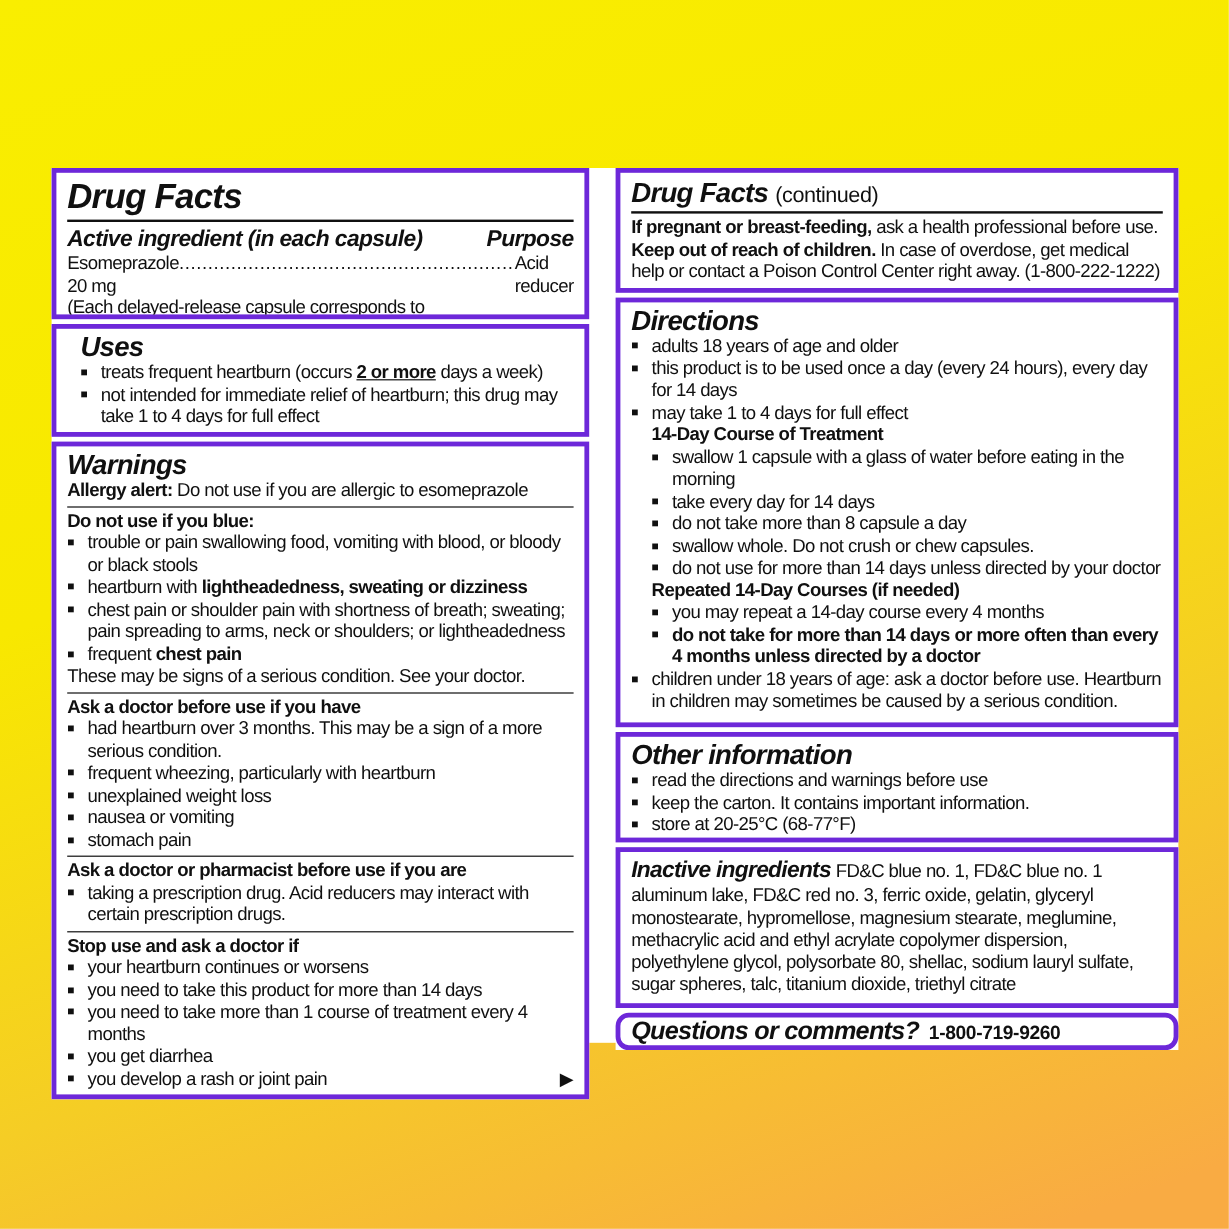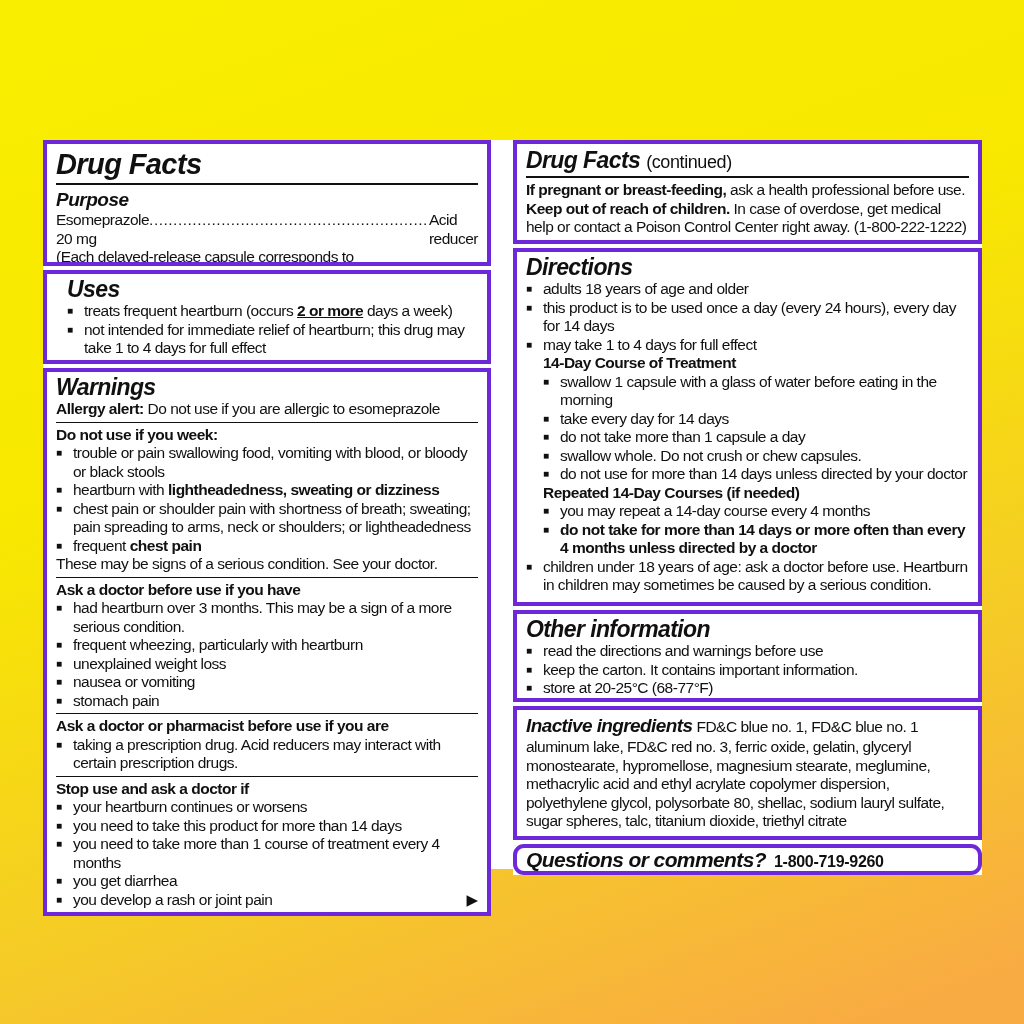--- a/index.html
+++ b/index.html
@@ -49,20 +49,21 @@
 <body>
 
 <div class="white-strip"></div>
 
 <div class="col col-left">
 
   <div class="box" style="height:126px;">
     <div class="panel-title">Drug Facts</div>
     <div class="rule"></div>
     <div class="ai-row">
+      <span>Active ingredient (in each capsule)</span>
       <span>Purpose</span>
     </div>
     <div class="dot-row body-txt">
       <span>Esomeprazole 20 mg</span>
       <span class="dots"></span>
       <span>Acid reducer</span>
     </div>
     <div class="note-line">(Each delayed-release capsule corresponds to</div>
 
   </div>
@@ -77,21 +78,21 @@
       <span class="sq">■</span>
       <span class="bt">not intended for immediate relief of heartburn; this drug may take 1 to 4 days for full effect</span>
     </div>
   </div>
 
   <div class="box" style="height:548px;">
     <div class="sec-title">Warnings</div>
     <div class="body-txt"><span style="font-weight: bold;">Allergy alert:</span><span> Do not use if you are allergic to esomeprazole</span></div>
     <div class="rule-thin"></div>
 
-    <div class="subhead">Do not use if you week:</div>
+    <div class="subhead">Do not use if you blue:</div>
     <div class="bullet">
       <span class="sq">■</span>
       <span class="bt">trouble or pain swallowing food, vomiting with blood, or bloody or black stools</span>
     </div>
     <div class="bullet">
       <span class="sq">■</span>
       <span class="bt"><span>heartburn with </span><span style="font-weight: bold;">lightheadedness, sweating or dizziness</span></span>
     </div>
     <div class="bullet">
       <span class="sq">■</span>
@@ -192,21 +193,21 @@
     <div class="bullet l2">
       <span class="sq">■</span>
       <span class="bt">swallow 1 capsule with a glass of water before eating in the morning</span>
     </div>
     <div class="bullet l2">
       <span class="sq">■</span>
       <span class="bt">take every day for 14 days</span>
     </div>
     <div class="bullet l2">
       <span class="sq">■</span>
-      <span class="bt">do not take more than 1 capsule a day</span>
+      <span class="bt">do not take more than 8 capsule a day</span>
     </div>
     <div class="bullet l2">
       <span class="sq">■</span>
       <span class="bt">swallow whole. Do not crush or chew capsules.</span>
     </div>
     <div class="bullet l2">
       <span class="sq">■</span>
       <span class="bt">do not use for more than 14 days unless directed by your doctor</span>
     </div>
 

